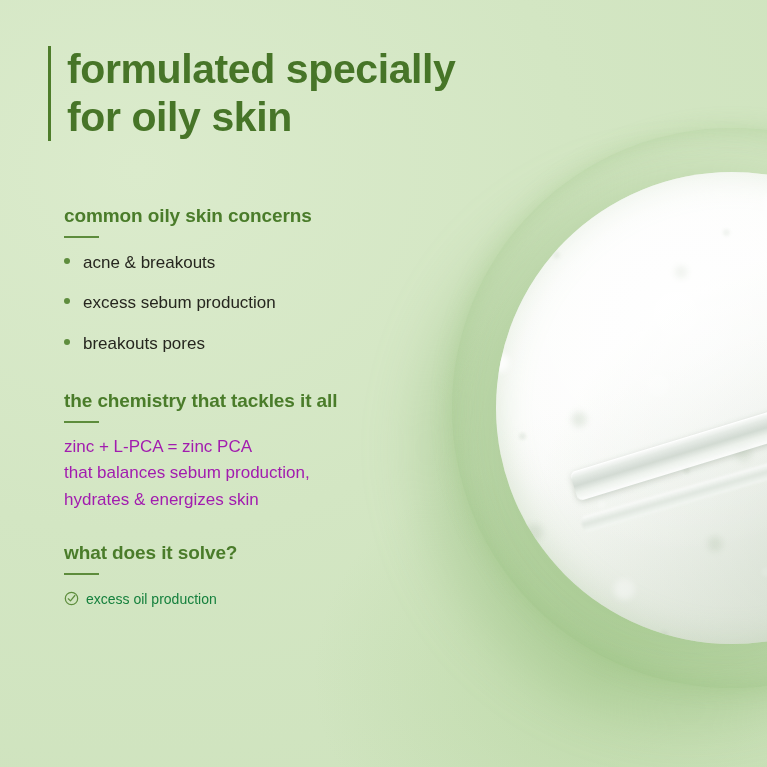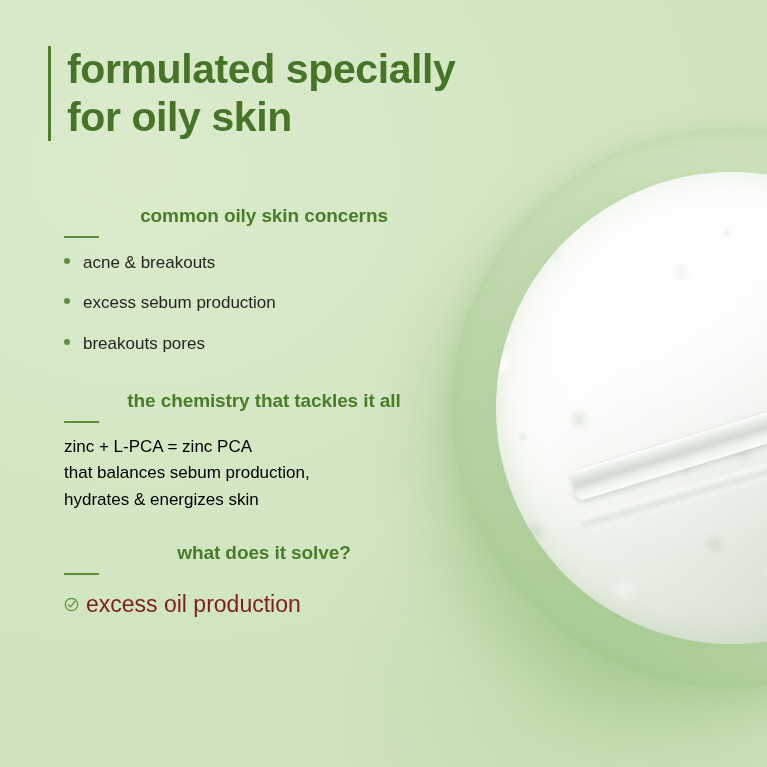--- a/index.html
+++ b/index.html
@@ -226,21 +226,20 @@
     position: absolute;
     left: 64px;
     width: 400px;
   }
   .section-heading {
     font-size: 19px;
     font-weight: 700;
     color: #4a7c2a;
     letter-spacing: -0.1px;
     margin: 0;
-    text-align: center;
   }
   .heading-rule {
     width: 35px;
     height: 2px;
     background: #5d8c3c;
     margin: 9px 0 0 0;
   }
 
   .bullet-list {
     list-style: none;
@@ -262,35 +261,35 @@
     border-radius: 50%;
     background: #5e8d3d;
     margin-right: 13px;
     position: relative;
     top: -4px;
   }
 
   .body-text {
     font-size: 17px;
     line-height: 1.55;
-    color: #000000;
+    color: #a21caf;
     margin: 11px 0 0 0;
     white-space: pre-line;
   }
 
   .check-list {
     list-style: none;
     margin: 16px 0 0 0;
     padding: 0;
   }
   .check-list li {
     display: flex;
-    align-items: center;
-    font-size: 23px;
-    color: #7f1d1d;
+    align-items: flex-start;
+    font-size: 14px;
+    color: #15803d;
     margin-bottom: 21px;
     line-height: 1.2;
   }
   .check-icon {
     flex: 0 0 auto;
     width: 15px;
     height: 15px;
     margin-right: 7px;
     display: block;
   }

